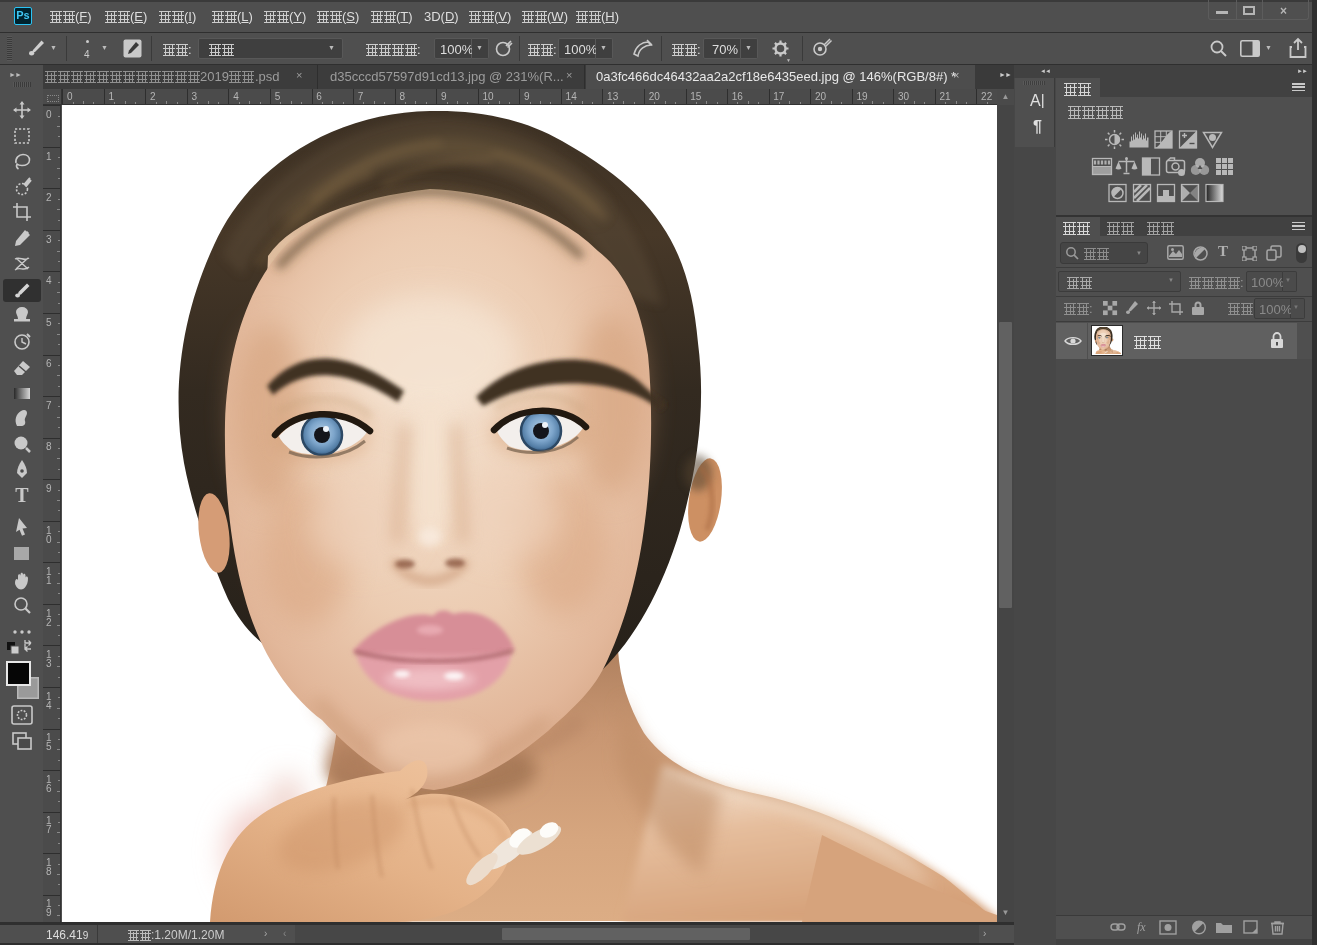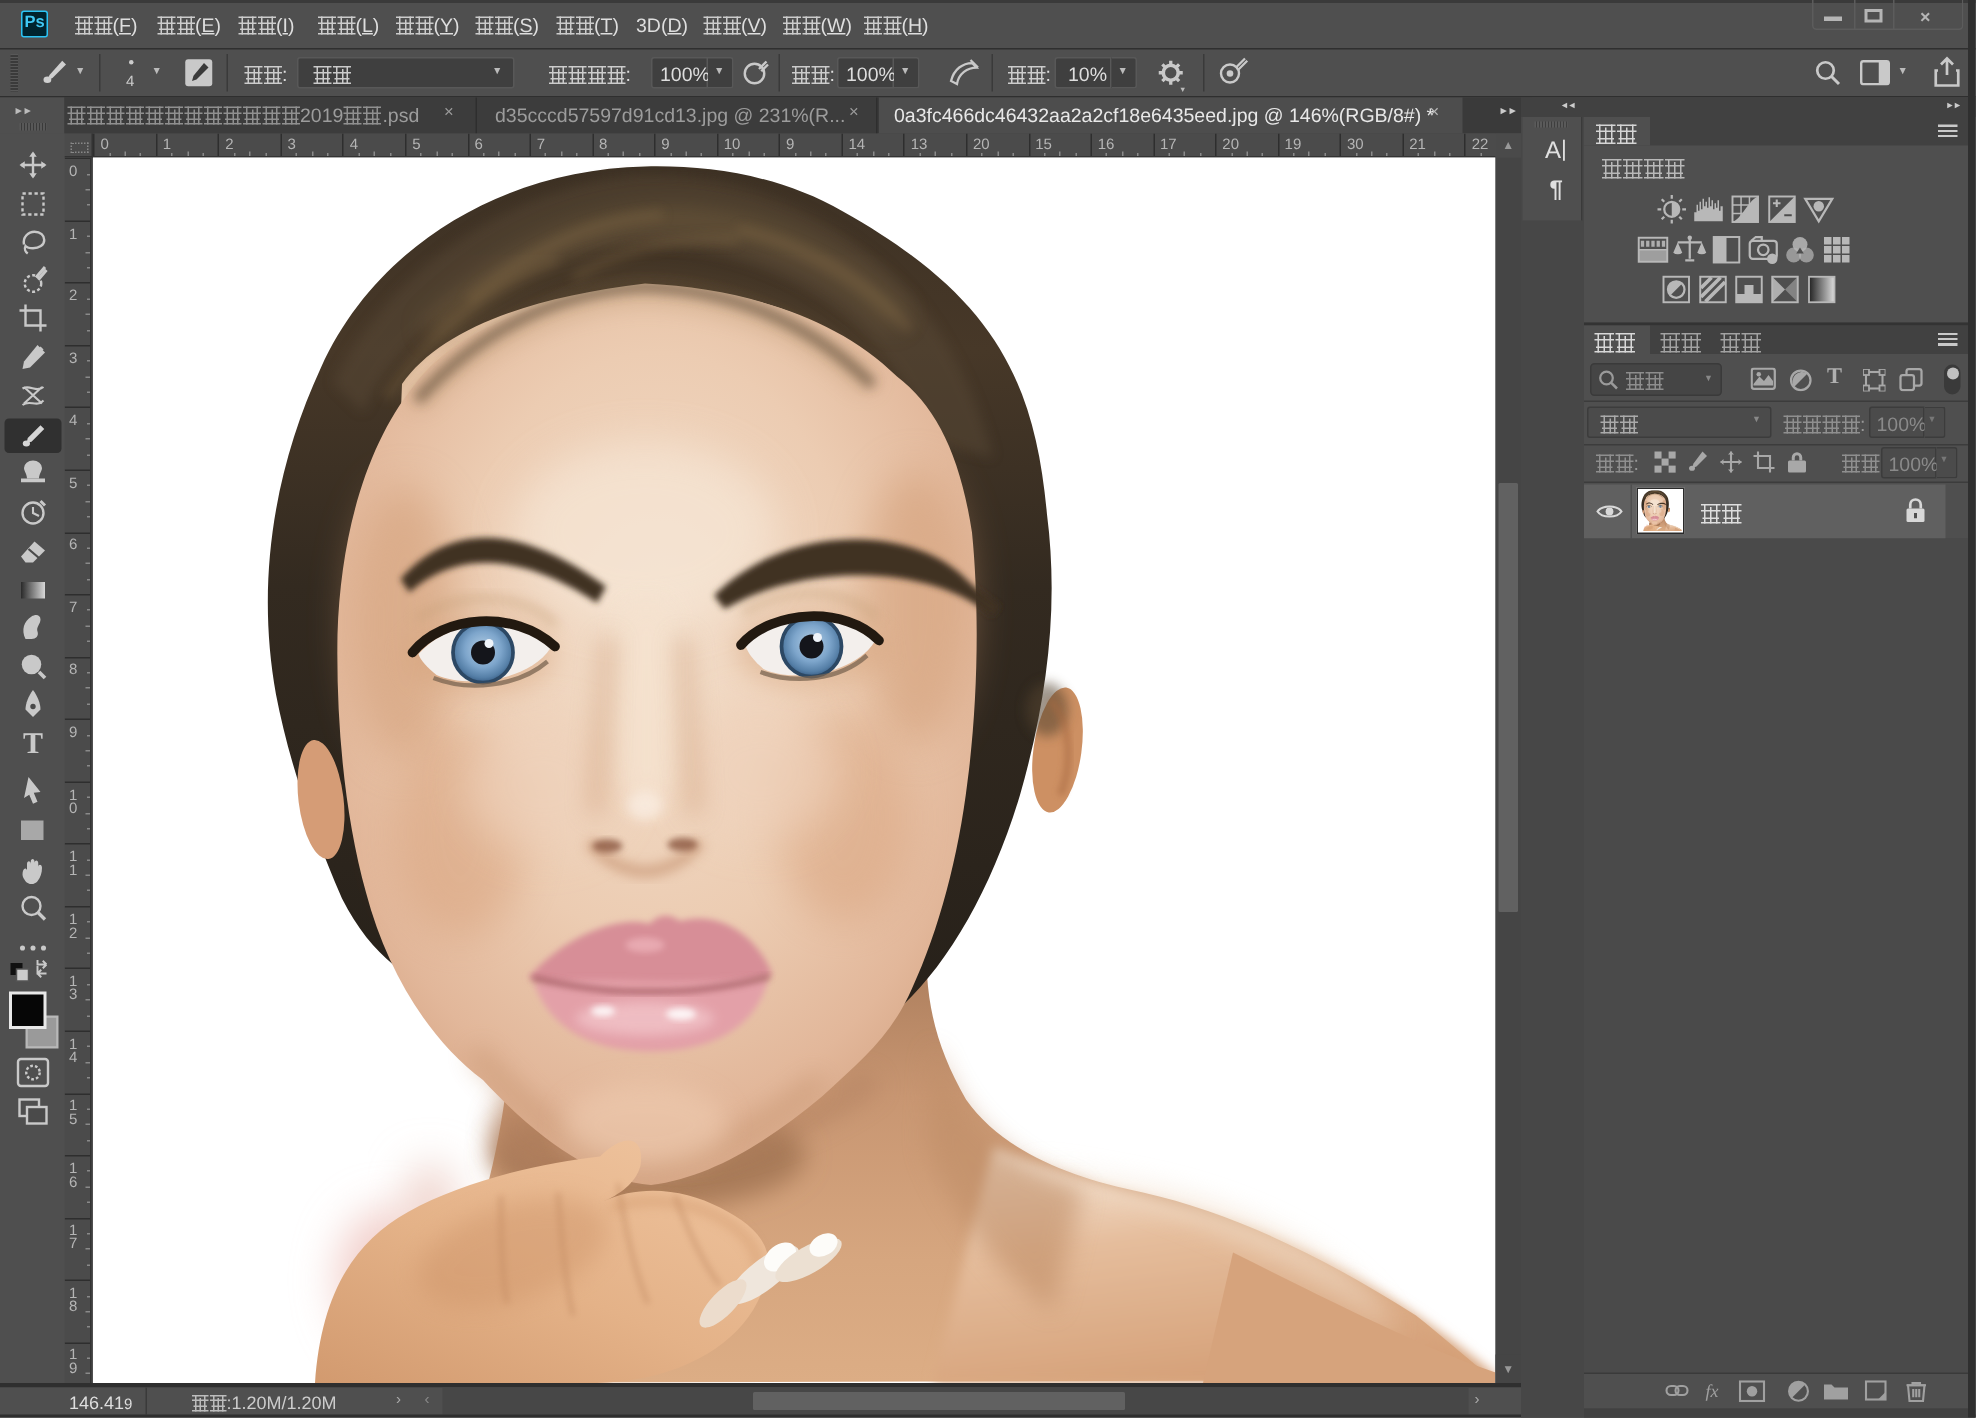--- a/index.html
+++ b/index.html
@@ -73,21 +73,21 @@
 <div class="abs txt" style="left:564px;top:42px;">100%</div>
 <div class="abs" style="left:596px;top:38px;width:17px;height:21px;background:#3f3f3f;border:1px solid #585858;border-left:none;border-radius:0 2px 2px 0;"></div>
 <div class="abs" style="left:600px;top:44px;color:#bbb;font-size:7px;">▼</div>
 <svg class="abs" style="left:632px;top:38px" width="22" height="20" viewBox="0 0 22 20">
     <path d="M2 16 C4 8 10 4 16 4 L19 7 C13 7 7 11 6 18 Z" fill="none" stroke="#c9c9c9" stroke-width="1.5"></path>
     <path d="M15 2 L20 7" stroke="#c9c9c9" stroke-width="1.5"></path>
   </svg>
 <div class="abs" style="left:661px;top:36px;width:1px;height:25px;background:#3a3a3a;"></div>
 <div class="abs txt" style="left:671px;top:42px;"><span class="k"></span><span class="k"></span>:</div>
 <div class="abs" style="left:703px;top:38px;width:38px;height:21px;background:#3f3f3f;border:1px solid #585858;border-radius:2px 0 0 2px;"></div>
-<div class="abs txt" style="left:712px;top:42px;">10%</div>
+<div class="abs txt" style="left:712px;top:42px;">70%</div>
 <div class="abs" style="left:741px;top:38px;width:17px;height:21px;background:#3f3f3f;border:1px solid #585858;border-left:none;border-radius:0 2px 2px 0;"></div>
 <div class="abs" style="left:745px;top:44px;color:#bbb;font-size:7px;">▼</div>
 <svg class="abs" style="left:772px;top:40px" width="17" height="17" viewBox="0 0 17 17">
     <g fill="#c9c9c9">
       <circle cx="8.5" cy="8.5" r="5" fill="none" stroke="#c9c9c9" stroke-width="2.4"></circle>
       <circle cx="8.5" cy="8.5" r="1.8" fill="#4f4f4f"></circle>
       <g stroke="#c9c9c9" stroke-width="2.2">
         <path d="M8.5,0.5 L8.5,3 M8.5,14 L8.5,16.5 M0.5,8.5 L3,8.5 M14,8.5 L16.5,8.5 M2.9,2.9 L4.6,4.6 M12.4,12.4 L14.1,14.1 M14.1,2.9 L12.4,4.6 M4.6,12.4 L2.9,14.1"></path>
       </g>
     </g>

